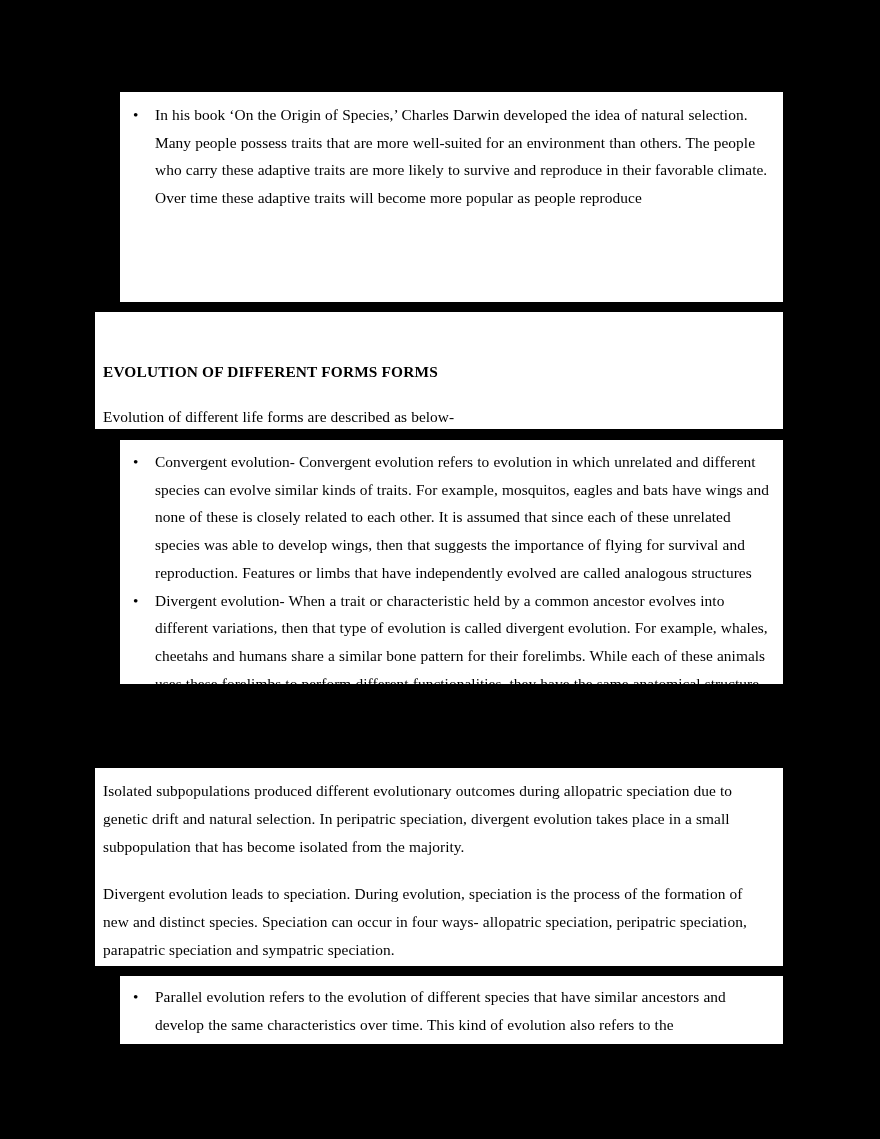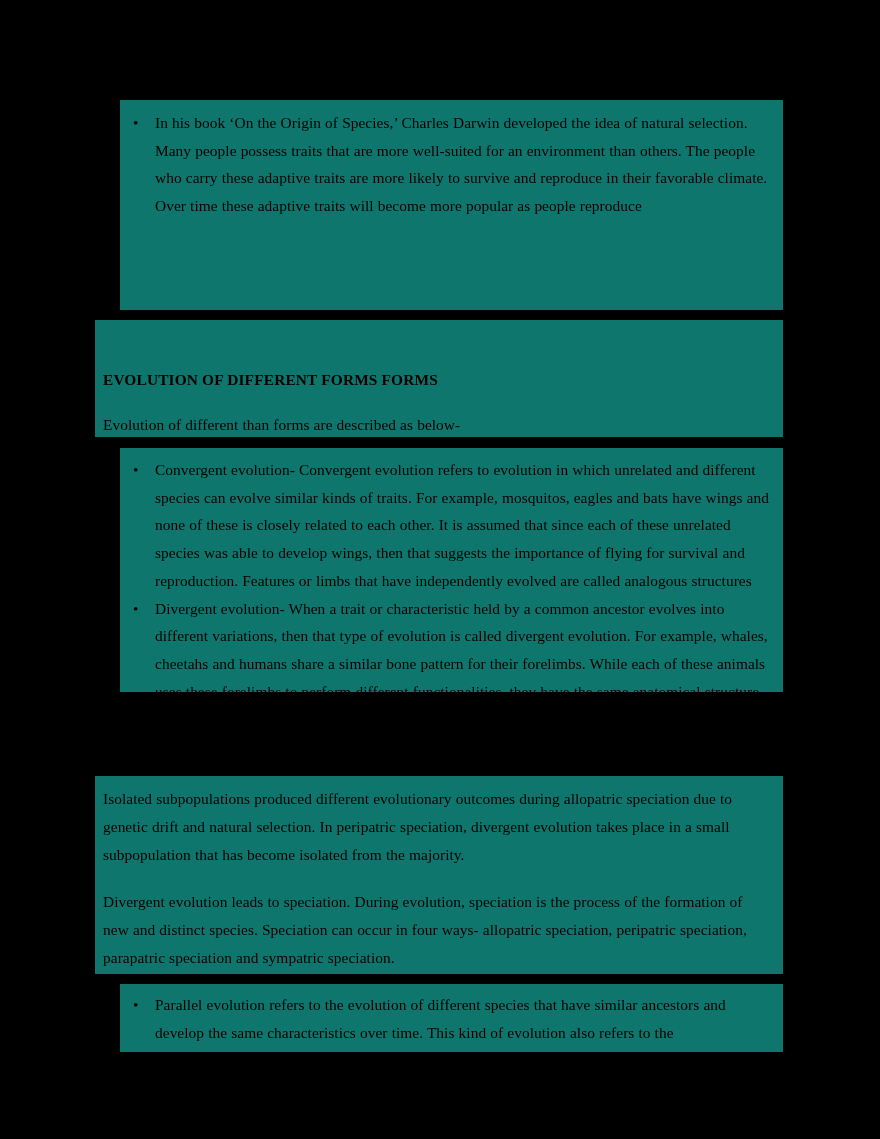--- a/index.html
+++ b/index.html
@@ -18,24 +18,23 @@
   .page {
     position: absolute;
     top: 0; left: 0;
     width: 880px;
     height: 1139px;
   }
 
   
   .block {
     position: absolute;
-    background: #0f766e;
+    background: #ffffff;
     color: #000000;
     box-sizing: border-box;
-    margin-top: 8px;
   }
 
   .block-bullets {
     padding: 10px 12px 10px 0;
   }
 
   .block-text {
     padding: 0;
   }
 
@@ -134,21 +133,21 @@
 <div class="page">
 
   <div class="block block-bullets" id="block-natural-selection">
     <ul class="bullets">
       <li>In his book ‘On the Origin of Species,’ Charles Darwin developed the idea of natural selection. Many people possess traits that are more well-suited for an environment than others. The people who carry these adaptive traits are more likely to survive and reproduce in their favorable climate. Over time these adaptive traits will become more popular as people reproduce</li>
     </ul>
   </div>
 
   <div class="block block-text" id="block-evolution-heading">
     <h2 class="heading">EVOLUTION OF DIFFERENT FORMS FORMS</h2>
-    <p class="para">Evolution of different than forms are described as below-</p>
+    <p class="para">Evolution of different life forms are described as below-</p>
   </div>
 
   <div class="block block-bullets" id="block-evolution-types">
     <ul class="bullets">
       <li>Convergent evolution- Convergent evolution refers to evolution in which unrelated and different species can evolve similar kinds of traits. For example, mosquitos, eagles and bats have wings and none of these is closely related to each other. It is assumed that since each of these unrelated species was able to develop wings, then that suggests the importance of flying for survival and reproduction. Features or limbs that have independently evolved are called analogous structures</li>
       <li>Divergent evolution- When a trait or characteristic held by a common ancestor evolves into different variations, then that type of evolution is called divergent evolution. For example, whales, cheetahs and humans share a similar bone pattern for their forelimbs. While each of these animals uses these forelimbs to perform different functionalities, they have the same anatomical structure. These structures are called homologous structures</li>
     </ul>
   </div>
 
   <div class="block block-text" id="block-speciation">

